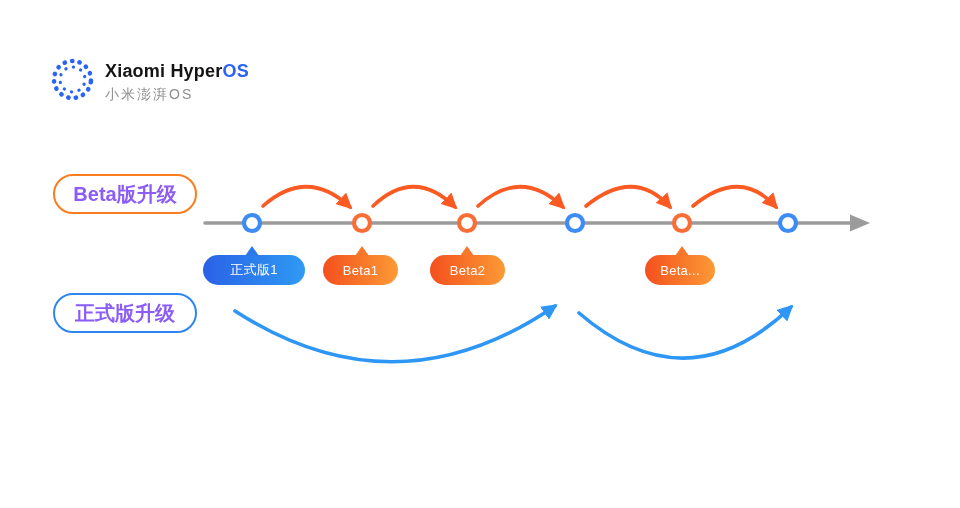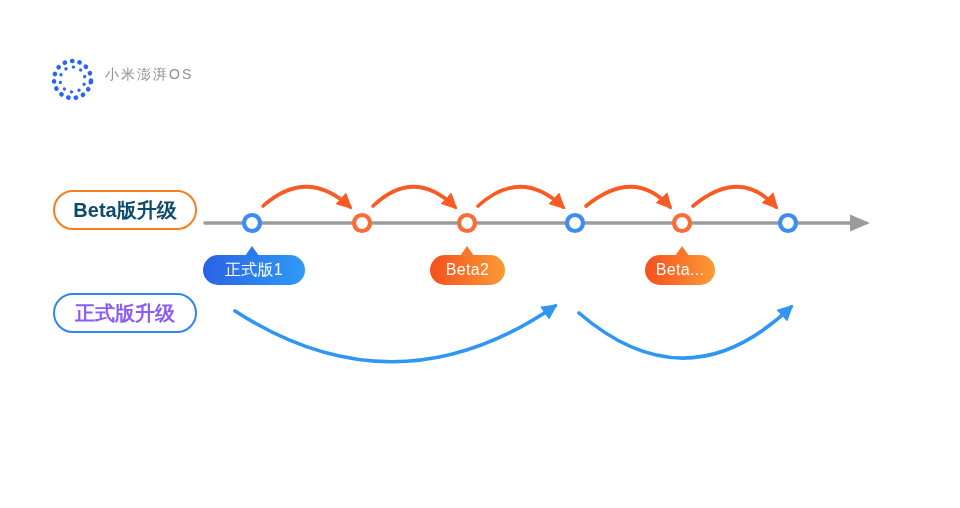--- a/index.html
+++ b/index.html
@@ -29,37 +29,37 @@
     width: 144px;
     height: 40px;
     border-radius: 21px;
     display: flex;
     align-items: center;
     justify-content: center;
     font-size: 20px;
     font-weight: 700;
     background: #fff;
   }
-  .legend-pill.beta   { top: 190px; border: 2.5px solid #FA7D1E; color: #0c4a6e; }
+  .legend-pill.beta   { top: 174px; border: 2.5px solid #FA7D1E; color: #8b5cf6; }
   .legend-pill.stable { top: 293px; border: 2.5px solid #2E86F2; color: #8b5cf6; }
 
   
   .diagram { position: absolute; left: 0; top: 0; width: 960px; height: 508px; }
 
   
   .vpill {
     position: absolute;
     top: 255px;
     height: 30px;
     border-radius: 15px;
     display: flex;
     align-items: center;
     justify-content: center;
     color: #ffffff;
-    font-size: 16px;
+    font-size: 13px;
     font-weight: 500;
     letter-spacing: 0.3px;
   }
   .vpill.stable { background: linear-gradient(90deg, #2A62E6, #2F9AF4); }
   .vpill.beta   { background: linear-gradient(90deg, #F4501E, #FC9A35); }
   .vpill .pointer {
     position: absolute;
     top: -9px;
     width: 0; height: 0;
     border-left: 7px solid transparent;
@@ -101,20 +101,21 @@
 <div class="canvas">
 
   <div class="logo">
     <svg class="logo-icon" viewBox="0 0 47 47">
       <g fill="none" stroke="#2B63F6" stroke-linecap="round">
         <circle cx="23.5" cy="23.5" r="18.5" stroke-width="4.6" stroke-dasharray="0.2 7.4" transform="rotate(8 23.5 23.5)"></circle>
         <circle cx="23.5" cy="23.5" r="12.5" stroke-width="3.2" stroke-dasharray="0.2 7.6" transform="rotate(-14 23.5 23.5)"></circle>
       </g>
     </svg>
     <div class="logo-text">
+      <div class="logo-title"><span>Xiaomi Hyper</span><span class="os">OS</span></div>
       <div class="logo-sub">小米澎湃OS</div>
     </div>
   </div>
 
   <div class="legend-pill beta">Beta版升级</div>
   <div class="legend-pill stable">正式版升级</div>
 
   <svg class="diagram" viewBox="0 0 960 508">
     <defs>
       <marker id="arrowOrange" viewBox="0 0 10 10" refX="8" refY="5" markerWidth="4.4" markerHeight="4.4" orient="auto-start-reverse">
@@ -148,20 +149,24 @@
       <circle cx="575" cy="223" r="8" stroke="#3D8BF5"></circle>
       <circle cx="682" cy="223" r="8" stroke="#F96D37"></circle>
       <circle cx="788" cy="223" r="8" stroke="#3D8BF5"></circle>
     </g>
   </svg>
 
   <div class="vpill stable p0">
     <span class="pointer"></span>
     <span>正式版1</span>
   </div>
+  <div class="vpill beta p1">
+    <span class="pointer"></span>
+    <span>Beta1</span>
+  </div>
   <div class="vpill beta p2">
     <span class="pointer"></span>
     <span>Beta2</span>
   </div>
   <div class="vpill beta p4">
     <span class="pointer"></span>
     <span>Beta...</span>
   </div>
 
 

